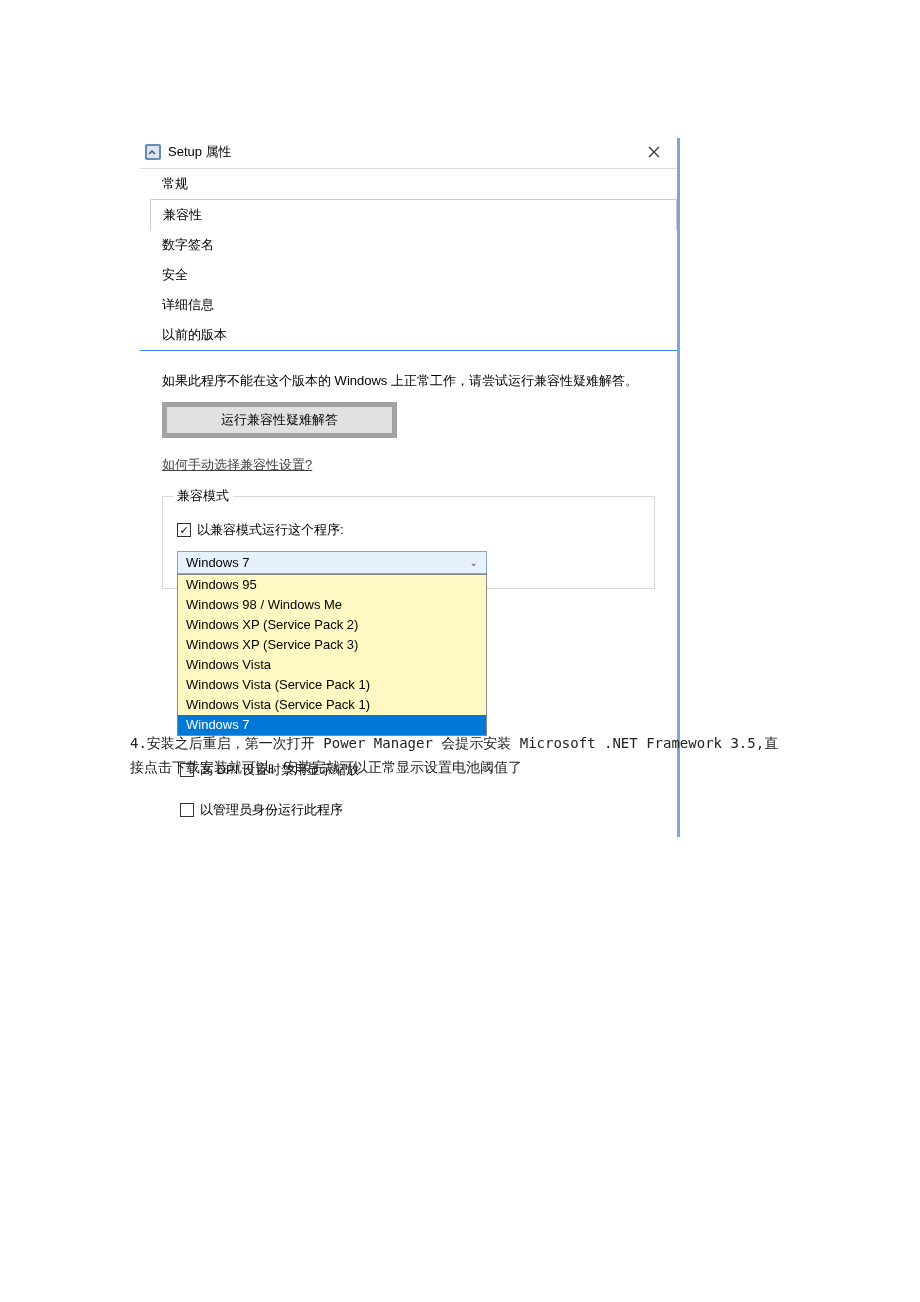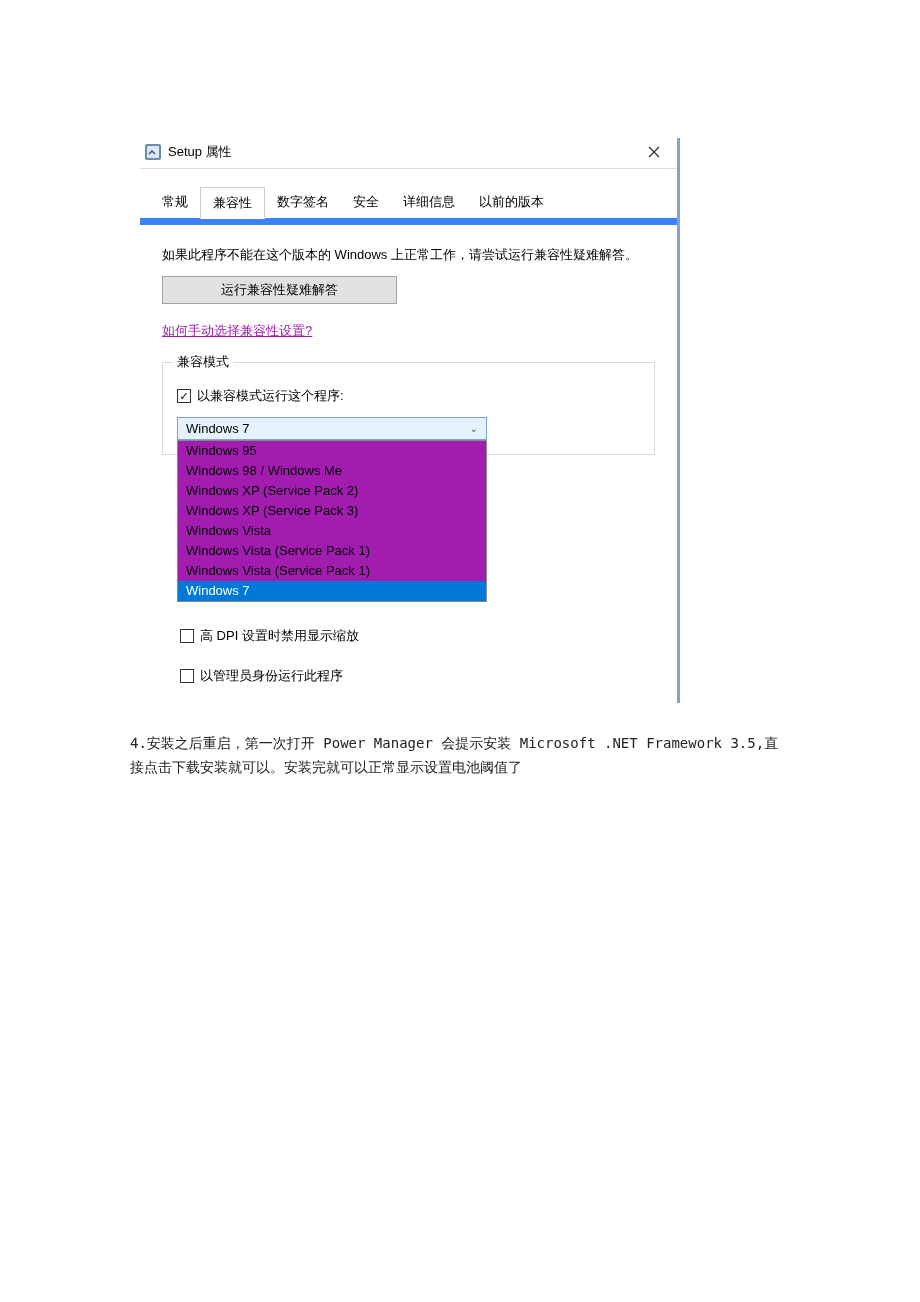--- a/index.html
+++ b/index.html
@@ -46,23 +46,23 @@
   .title-text { font-size: 13px; }
   .close-btn {
     width: 30px; height: 24px;
     display: flex; align-items: center; justify-content: center;
     cursor: pointer;
   }
   .close-btn svg { width: 12px; height: 12px; stroke: #333; stroke-width: 1.2; }
 
   .tabbar {
     display: flex;
-    border-bottom: 7px solid #3b82f6;
+    border-bottom: 1px solid #3b82f6;
     padding-left: 10px;
-    margin-top: 18px;
+    flex-direction: column;
   }
   .tab {
     padding: 6px 12px 6px 12px;
     font-size: 13px;
     cursor: pointer;
   }
   .tab.active {
     background: #fff;
     border: 1px solid #ccc;
     border-bottom: 1px solid #fff;
@@ -76,29 +76,29 @@
   .intro-text {
     font-size: 13px;
     line-height: 1.8;
     margin-bottom: 10px;
   }
   .troubleshoot-btn {
     display: inline-block;
     width: 235px;
     text-align: center;
     padding: 4px 6px;
-    border: 1px solid #a3a3a3;
+    border: 5px solid #a3a3a3;
     background: #e1e1e1;
     cursor: pointer;
     font-size: 13px;
   }
   .help-link {
     display: inline-block;
     margin-top: 18px;
-    color: #a21caf;
+    color: #404040;
     text-decoration: underline;
     cursor: pointer;
     font-size: 13px;
   }
 
   .fieldset {
     position: relative;
     border: 1px solid #d9d9d9;
     margin-top: 22px;
     padding: 18px 14px 14px 14px;
@@ -143,21 +143,21 @@
     background: #e5f1fb;
     padding: 3px 8px;
     font-size: 13px;
     cursor: pointer;
   }
   .combo-display .chev { font-size: 10px; color: #555; }
   .dropdown {
     position: absolute;
     left: 0; right: 0;
     top: 100%;
-    background: #a21caf;
+    background: #fef9c3;
     border: 1px solid #888;
     z-index: 10;
   }
   .dropdown-item {
     padding: 0px 8px;
     font-size: 13px;
     line-height: 20px;
     cursor: pointer;
     white-space: nowrap;
   }

